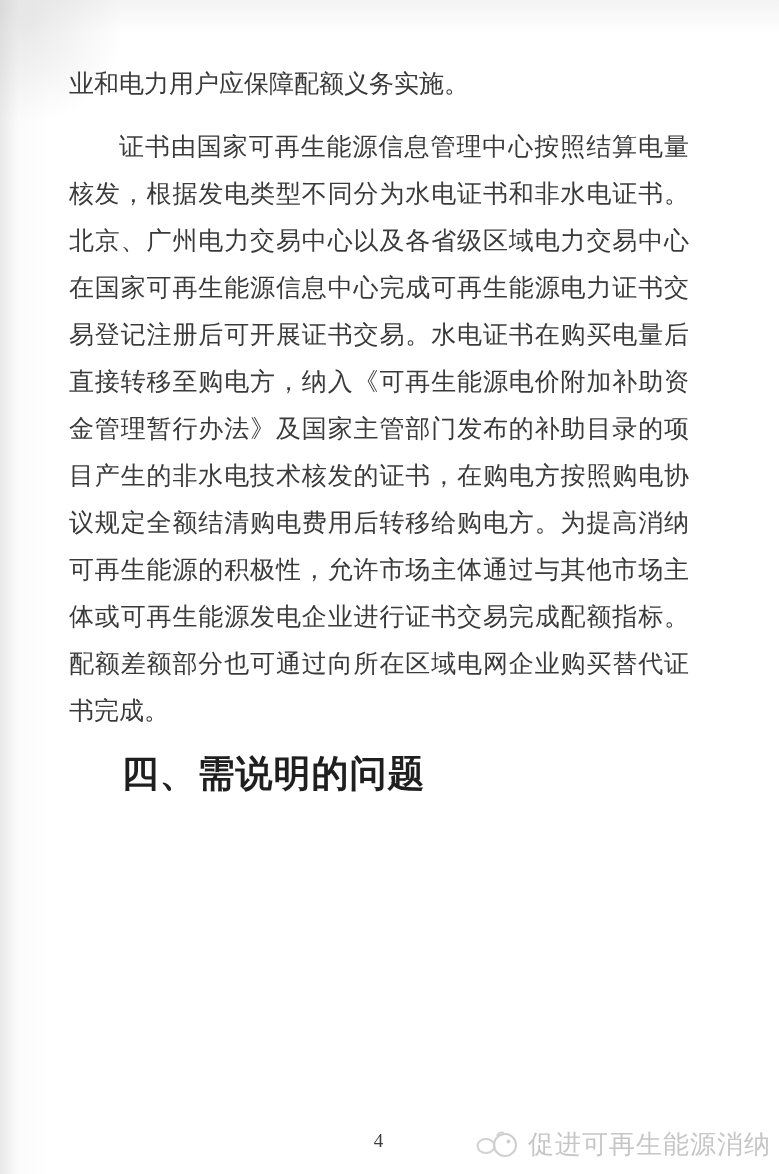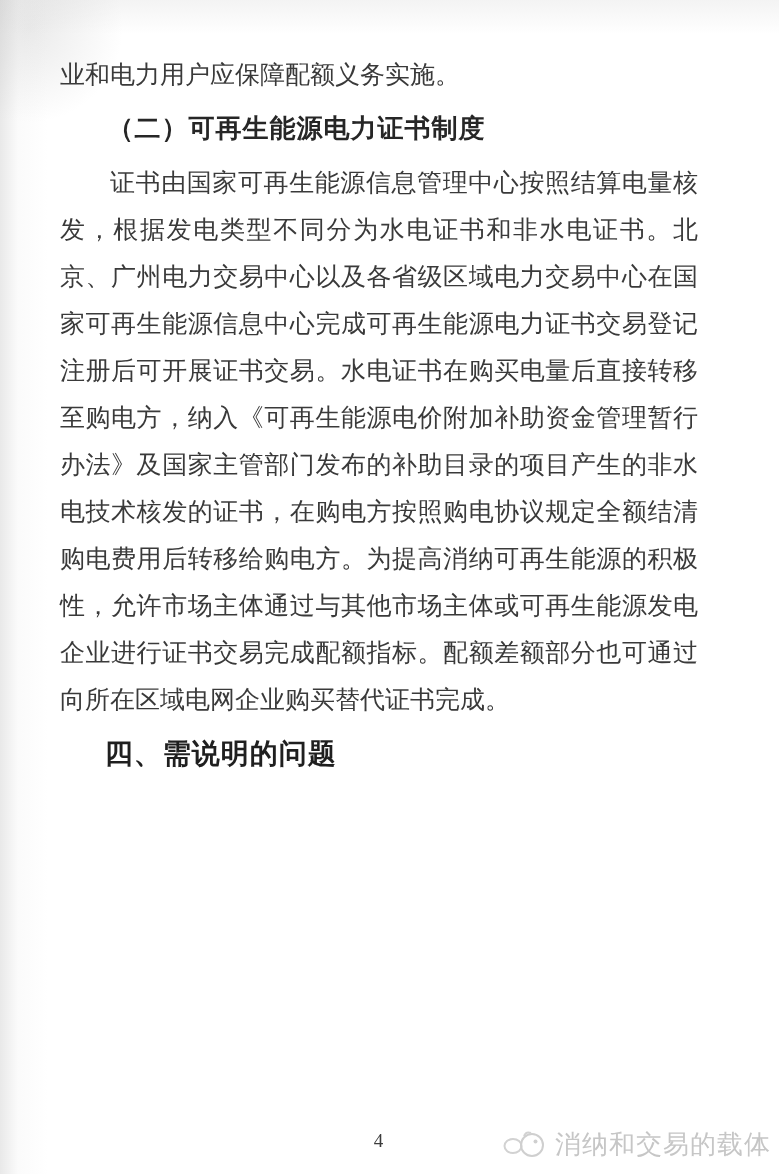--- a/index.html
+++ b/index.html
@@ -25,41 +25,41 @@
     position: absolute;
     left: 53px;
     top: 44px;
     width: 652px;
     color: #3a3a3a;
     font-size: 25px;
     line-height: 47px;
     text-align: justify;
   }
   .text-block p {
-    margin: 7px;
+    margin: 16px;
     text-indent: 2em;
     word-break: break-all;
     text-align: justify;
   }
   .text-block p.continuation {
     text-indent: 0;
   }
   .section-heading-kai {
     margin: 0;
     font-size: 26px;
     font-weight: bold;
     color: #262626;
     text-indent: 2.1em;
     line-height: 47px;
     font-family: "Liberation Serif", serif;
     letter-spacing: 1px;
   }
   .section-heading-hei {
     margin: 0;
-    font-size: 28px;
+    font-size: 37px;
     font-weight: bold;
     color: #1f1f1f;
     text-indent: 1.85em;
     line-height: 47px;
     font-family: "Liberation Sans", sans-serif;
     letter-spacing: 1px;
   }
   .footer {
     position: absolute;
     top: 1124px;
@@ -92,31 +92,30 @@
   }
   .watermark svg { display: block; }
 </style>
 </head>
 <body>
 
 <div class="scan-shade"></div>
 
 <div class="text-block">
   <p class="continuation">业和电力用户应保障配额义务实施。</p>
-  <h2 class="section-heading-kai">（二）可再生能源电力证书制度</h2>
   <p>证书由国家可再生能源信息管理中心按照结算电量核发，根据发电类型不同分为水电证书和非水电证书。北京、广州电力交易中心以及各省级区域电力交易中心在国家可再生能源信息中心完成可再生能源电力证书交易登记注册后可开展证书交易。水电证书在购买电量后直接转移至购电方，纳入《可再生能源电价附加补助资金管理暂行办法》及国家主管部门发布的补助目录的项目产生的非水电技术核发的证书，在购电方按照购电协议规定全额结清购电费用后转移给购电方。为提高消纳可再生能源的积极性，允许市场主体通过与其他市场主体或可再生能源发电企业进行证书交易完成配额指标。配额差额部分也可通过向所在区域电网企业购买替代证书完成。</p>
   <h3 class="section-heading-hei">四、需说明的问题</h3>
 </div>
 
 <div class="footer">
   <div class="page-number">4</div>
   <div class="watermark">
     <span>
       <svg width="48" height="36" viewBox="0 0 48 36" aria-hidden="true">
         <ellipse cx="11" cy="20" rx="8.5" ry="7" fill="none" stroke="#d2d2d2" stroke-width="2"></ellipse>
         <circle cx="30" cy="19" r="11" fill="none" stroke="#cfcfcf" stroke-width="2"></circle>
         <circle cx="33.5" cy="15.5" r="2" fill="#cfcfcf"></circle>
         <path d="M22 10 q2 -5 7 -3" fill="none" stroke="#d2d2d2" stroke-width="2"></path>
       </svg>
     </span>
-    <span>消纳和交易的载体</span>
+    <span>促进可再生能源消纳</span>
   </div>
 </div>
 
 </body></html>

